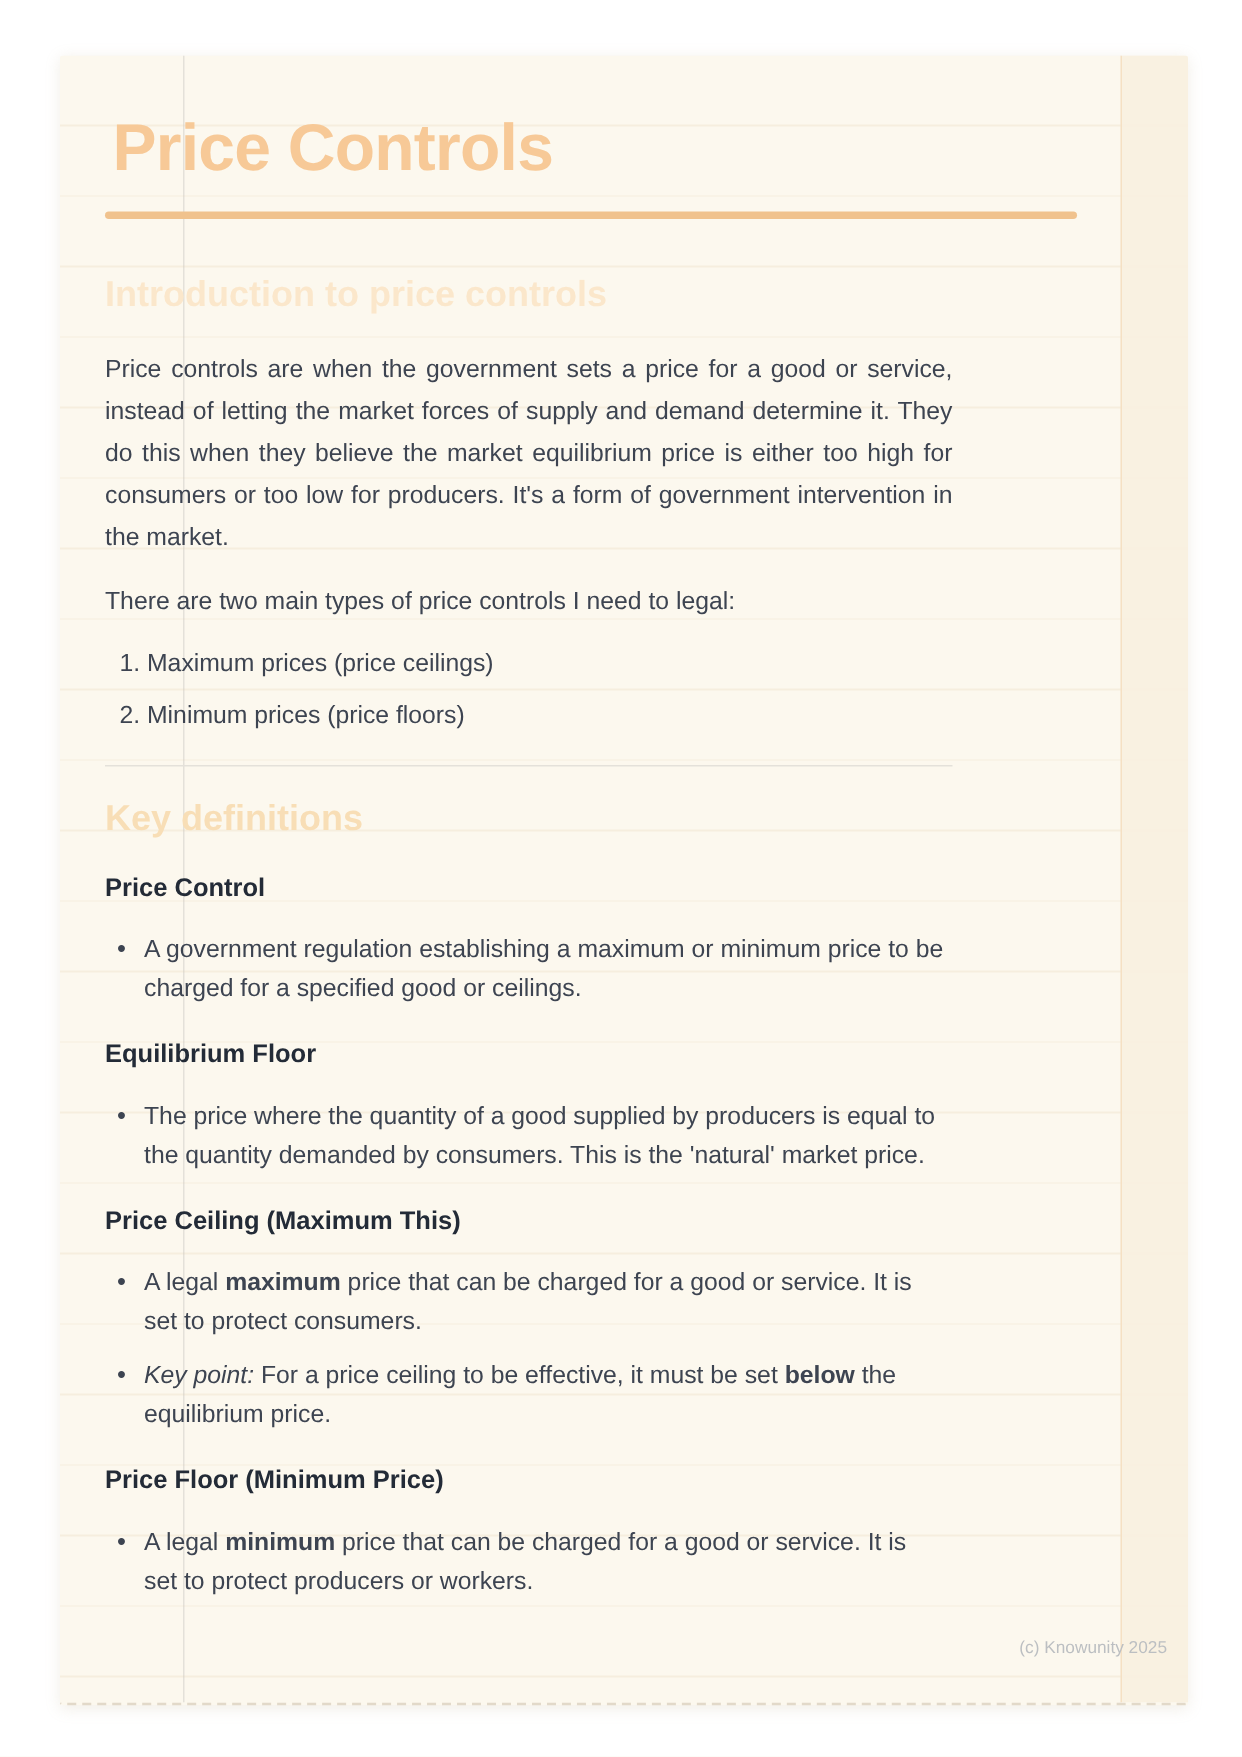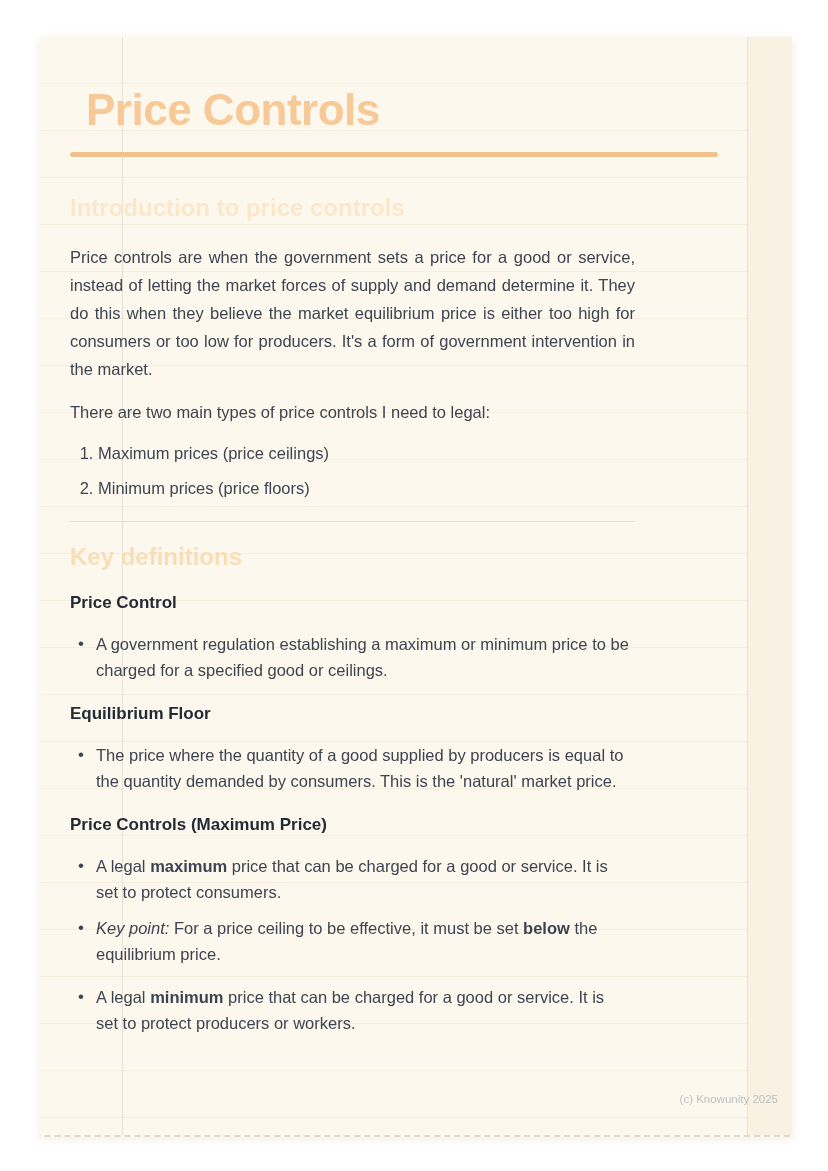--- a/index.html
+++ b/index.html
@@ -32,21 +32,21 @@
     position: absolute; right: 0; top: 0; bottom: 0; width: 44px;
     background: rgba(249,240,223,0.92);
     border-left: 1px solid rgba(240,205,160,0.45);
   }
   .content {
     position: relative;
     padding: 35px 0 0 30px;
     width: 648px;
   }
   h1.title {
-    margin: 16px; padding: 0;
+    margin: 5px; padding: 0;
     font-size: 44px; font-weight: 800; line-height: 1.0;
     letter-spacing: -0.5px;
     color: var(--c-title, #F7C997);
   }
   .title-underline {
     margin-top: 20px;
     width: 648px; height: 5px;
     border-radius: 3px;
     background: var(--c-underline, #F0C28D);
   }
@@ -126,25 +126,26 @@
     <h2 class="section key">Key definitions</h2>
     <div id="defs">
         <h3 class="term">Price Control</h3>
         <ul class="deflist">
           <li><span>A government regulation establishing a maximum or minimum price to be charged for a specified good or ceilings.</span></li>
         </ul>
         <h3 class="term">Equilibrium Floor</h3>
         <ul class="deflist">
           <li><span>The price where the quantity of a good supplied by producers is equal to the quantity demanded by consumers. This is the 'natural' market price.</span></li>
         </ul>
-        <h3 class="term">Price Controls (Maximum Price)</h3>
+        <h3 class="term">Price Ceiling (Maximum This)</h3>
         <ul class="deflist">
           <li><span>A legal </span><span class="b">maximum</span><span> price that can be charged for a good or service. It is set to protect consumers.</span></li>
           <li><span class="i">Key point:</span><span> For a price ceiling to be effective, it must be set </span><span class="b">below</span><span> the equilibrium price.</span></li>
         </ul>
+        <h3 class="term">Price Floor (Minimum Price)</h3>
         <ul class="deflist">
           <li><span>A legal </span><span class="b">minimum</span><span> price that can be charged for a good or service. It is set to protect producers or workers.</span></li>
         </ul>
       </div>
   </div>
 
   <div class="copyright">(c) Knowunity 2025</div>
 </div>
 
 </body></html>

